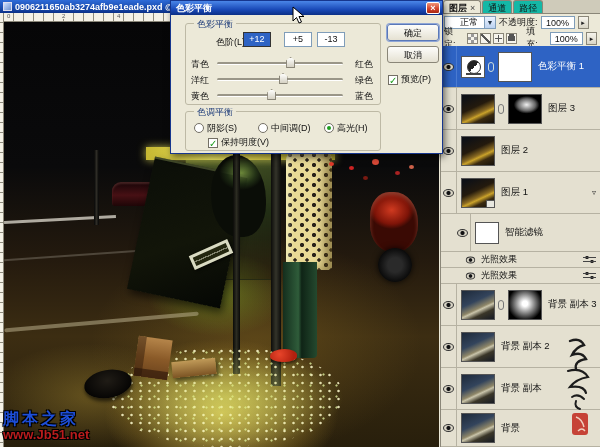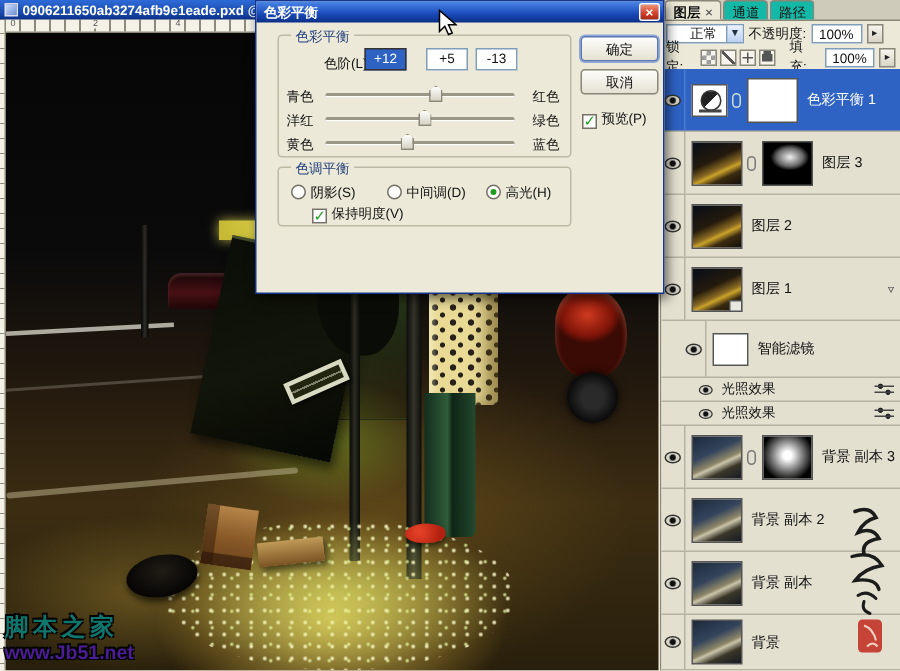--- a/index.html
+++ b/index.html
@@ -79,27 +79,27 @@
     background:linear-gradient(180deg,#c09a58,#7c5424); box-shadow:2px 3px 4px rgba(0,0,0,.5); }
   .sparkles { left:105px; top:325px; width:235px; height:100px; border-radius:50%; opacity:.9;
     background-image:
       radial-gradient(closest-side, rgba(225,235,110,.55), transparent),
       radial-gradient(circle, rgba(255,252,210,.95) .8px, transparent 1.7px),
       radial-gradient(circle, rgba(235,255,170,.8) .7px, transparent 1.5px);
     background-size:100% 100%, 9px 8px, 13px 11px; }
 
   
   .wm { position:absolute; left:3px; bottom:4px; z-index:40; line-height:1.15; }
-  .wm .wm1 { font-size:16px; font-weight:bold; letter-spacing:3px; color:#0f766e;
+  .wm .wm1 { font-size:16px; font-weight:bold; letter-spacing:3px; color:#1d4ed8;
     text-shadow:1px 1px 0 #000,-1px -1px 0 #000,1px -1px 0 #000,-1px 1px 0 #000;margin-top:16px; }
-  .wm .wm2 { font-size:13px; font-weight:bold; color:#4c1d95;
+  .wm .wm2 { font-size:13px; font-weight:bold; color:#b91c1c;
     text-shadow:1px 1px 0 #000,-1px -1px 0 #000,1px -1px 0 #000,-1px 1px 0 #000;text-align:right; }
 
   
-  .dialog { position:absolute; left:170px; top:0; width:273px; height:196px; z-index:20;
+  .dialog { position:absolute; left:170px; top:0; width:273px; height:154px; z-index:20;
     background:#ECE9D8; border:1px solid #16368E; box-shadow:2px 3px 7px rgba(0,0,0,.55); }
   .dlg-title { position:absolute; left:0; top:0; right:0; height:14px;
     background:linear-gradient(180deg,#4A86E8 0%,#1A4AB8 60%,#0B2F86 100%);
     color:#fff; font-weight:bold; font-size:9px; line-height:14px; padding-left:5px; }
   .dlg-close { position:absolute; right:2px; top:1px; width:14px; height:12px; border:1px solid #fff; border-radius:2px;
     background:linear-gradient(180deg,#F09478,#D04028 60%,#A82812); color:#fff; font-size:9px; line-height:10px; text-align:center; font-weight:bold; }
   .dlg-body { position:absolute; left:0; top:14px; right:0; bottom:0; }
   .grp { position:absolute; border:1px solid #BDB9A5; border-radius:3px; }
   .grp-label { position:absolute; top:-6px; left:8px; background:#ECE9D8; padding:0 3px; color:#1F3D7A; font-size:9px; }
   .grp1 { left:14px; top:8px; width:196px; height:82px; }

